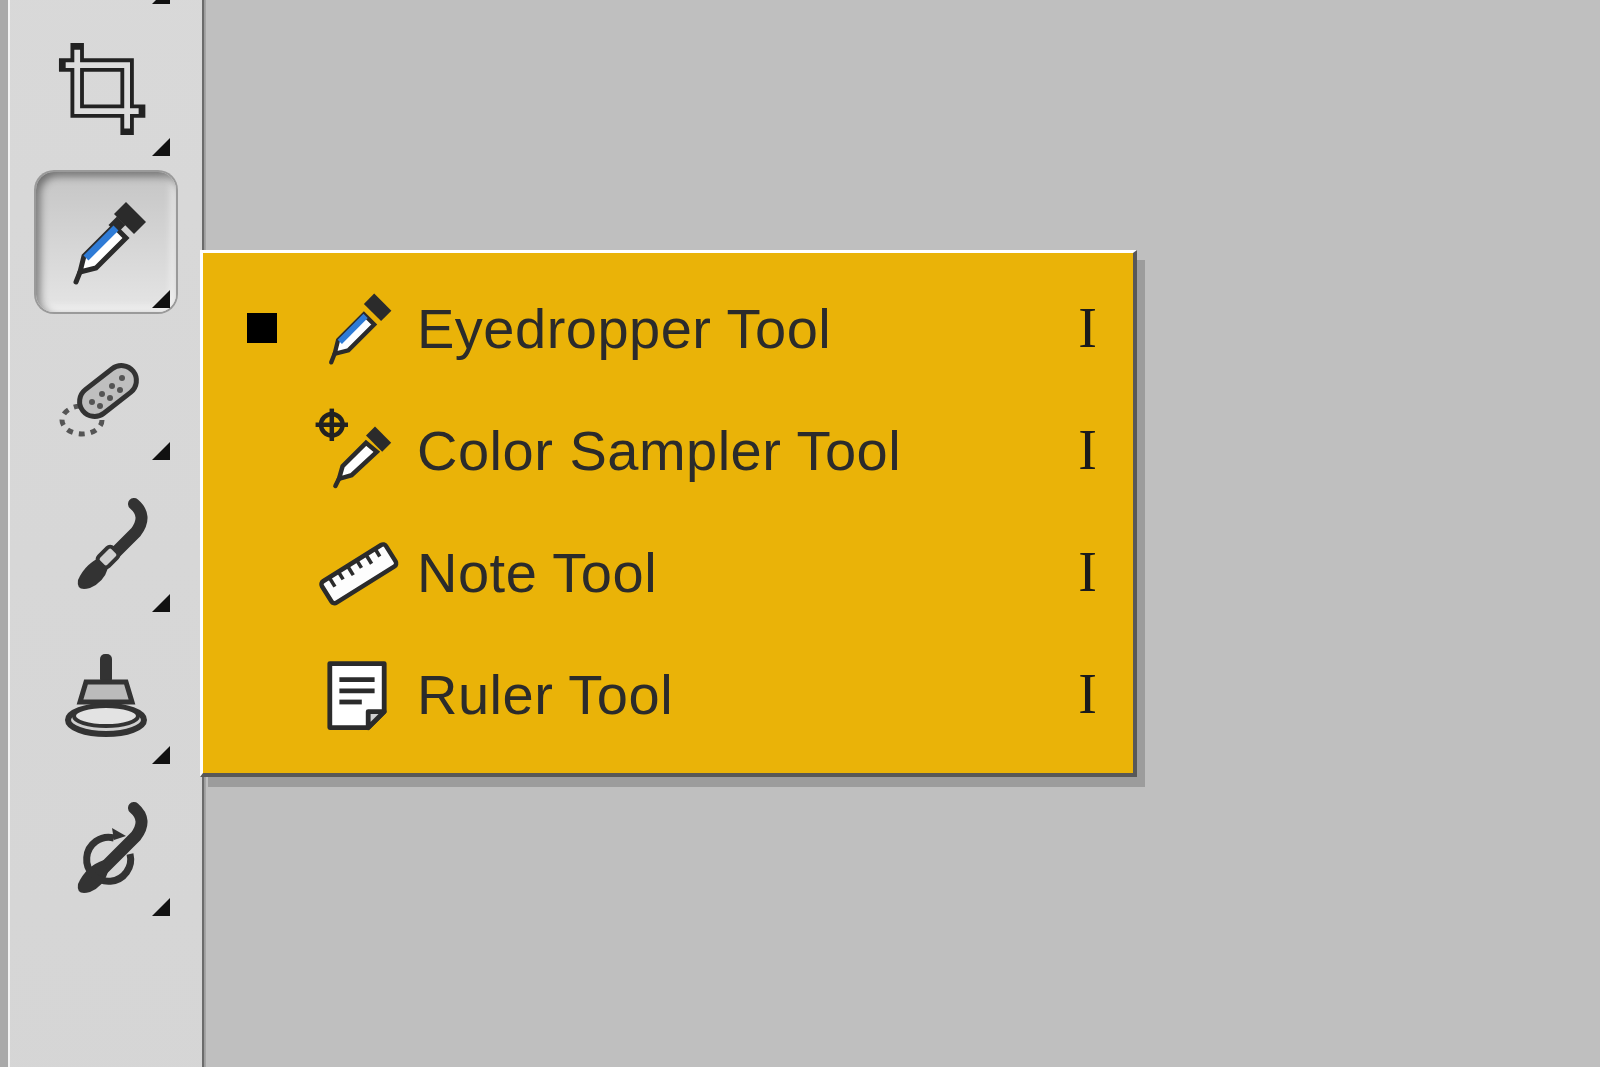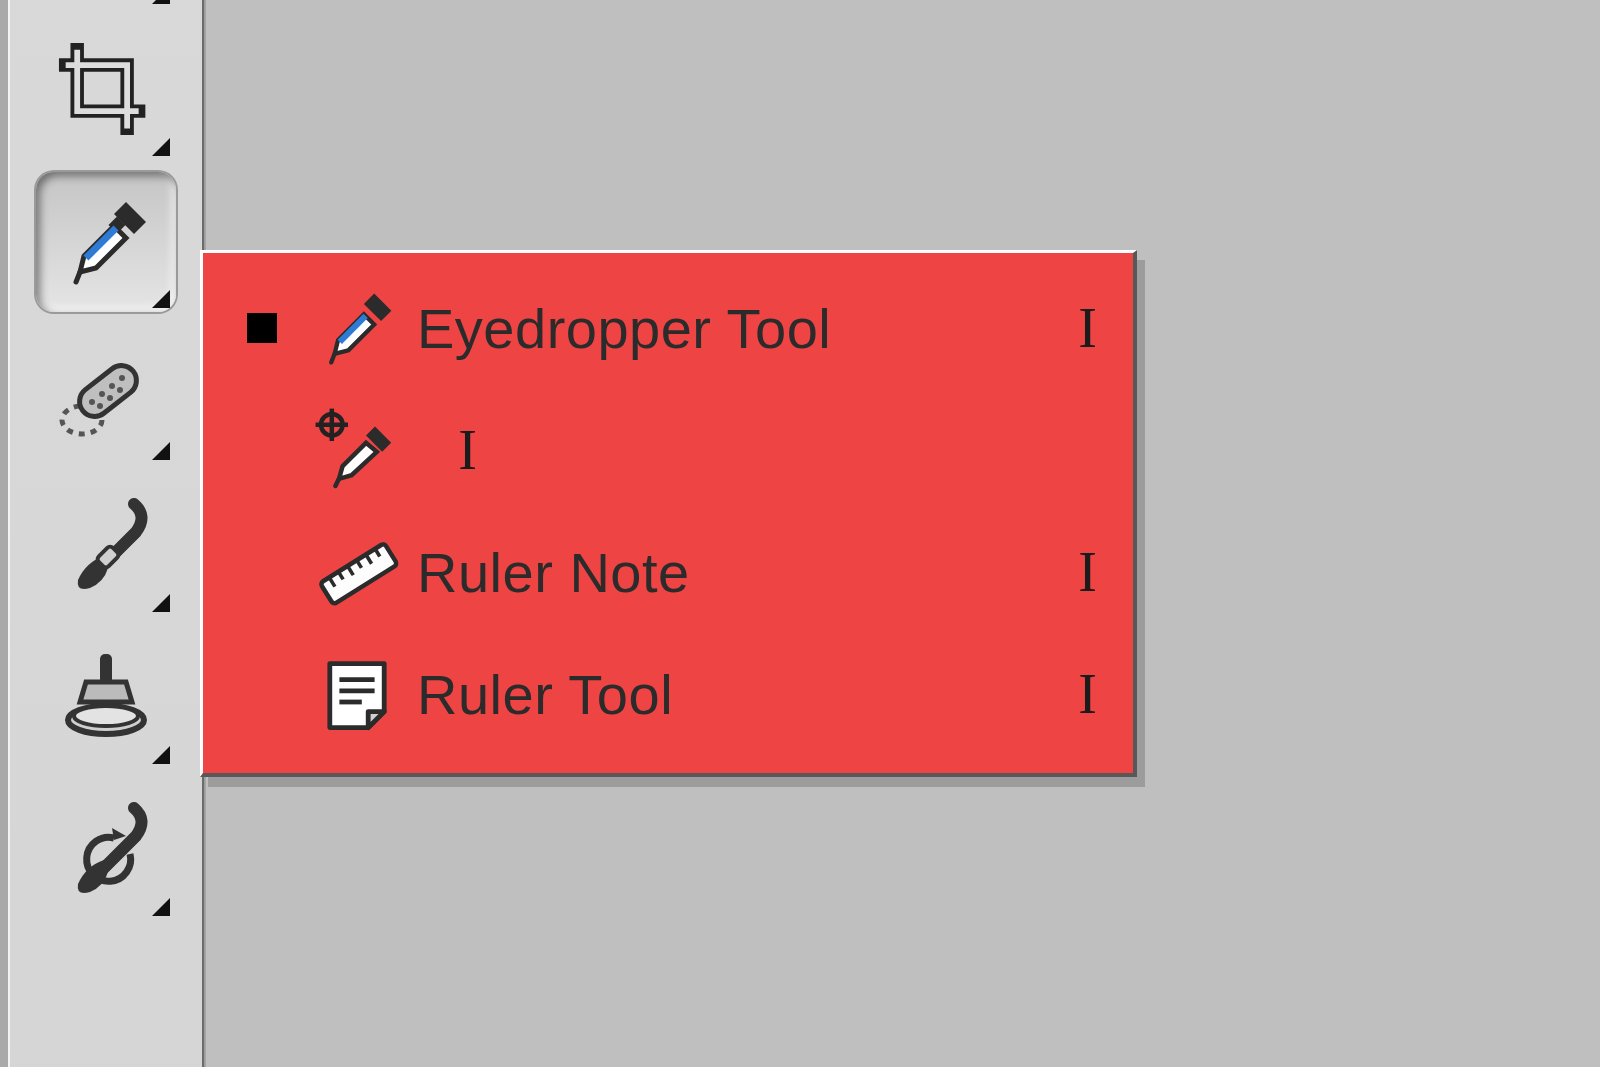--- a/index.html
+++ b/index.html
@@ -70,21 +70,21 @@
     border-top: 18px solid transparent;
   }
   
   svg { display:block; }
   
   .flyout {
     position: absolute;
     left: 200px;
     top: 250px;
     width: 930px;
-    background: #ef4444;
+    background: #eab308;
     border-top: 3px solid #fff;
     border-left: 3px solid #fff;
     border-right: 4px solid #585858;
     border-bottom: 4px solid #585858;
     box-shadow: 8px 10px 0 rgba(0,0,0,.18);
     padding: 14px 0 18px 0;
   }
   .flyrow {
     display: flex;
     align-items: center;
@@ -223,39 +223,40 @@
     <div class="iconcol">
       <svg width="90" height="90" viewBox="0 0 100 100">
         <circle cx="22" cy="22" r="12" fill="none" stroke="#222" stroke-width="5"></circle>
         <line x1="22" y1="4" x2="22" y2="40" stroke="#222" stroke-width="5"></line>
         <line x1="4" y1="22" x2="40" y2="22" stroke="#222" stroke-width="5"></line>
         <path d="M70 24 L88 42 L78 52 L60 34 Z" fill="#2b2b2b"></path>
         <path d="M60 42 L34 68 L30 82 L44 78 L72 52 Z" fill="#fff" stroke="#2b2b2b" stroke-width="5"></path>
         <path d="M30 82 L26 90" stroke="#2b2b2b" stroke-width="5" stroke-linecap="round"></path>
       </svg>
     </div>
+    <div class="labelcol">Color Sampler Tool</div>
     <div class="shortcutcol">I</div>
   </div>
 
   <div class="flyrow">
     <div class="checkcol"></div>
     <div class="iconcol">
       <svg width="90" height="90" viewBox="0 0 100 100">
         <rect x="10" y="38" width="84" height="28" rx="4" fill="#fdfdfd" stroke="#2b2b2b" stroke-width="5" transform="rotate(-32 52 52)"></rect>
         <g transform="rotate(-32 52 52)" stroke="#2b2b2b" stroke-width="4">
           <line x1="22" y1="38" x2="22" y2="50"></line>
           <line x1="34" y1="38" x2="34" y2="48"></line>
           <line x1="46" y1="38" x2="46" y2="50"></line>
           <line x1="58" y1="38" x2="58" y2="48"></line>
           <line x1="70" y1="38" x2="70" y2="50"></line>
           <line x1="82" y1="38" x2="82" y2="48"></line>
         </g>
       </svg>
     </div>
-    <div class="labelcol">Ruler Note</div>
+    <div class="labelcol">Note Tool</div>
     <div class="shortcutcol">I</div>
   </div>
 
   <div class="flyrow">
     <div class="checkcol"></div>
     <div class="iconcol">
       <svg width="80" height="80" viewBox="0 0 100 100">
         <path d="M16 12 H84 V72 L64 92 H16 Z" fill="#fff" stroke="#2b2b2b" stroke-width="6" stroke-linejoin="round"></path>
         <path d="M64 92 L64 72 H84 Z" fill="#cfcfcf" stroke="#2b2b2b" stroke-width="6" stroke-linejoin="round"></path>
         <line x1="28" y1="32" x2="72" y2="32" stroke="#2b2b2b" stroke-width="6"></line>

